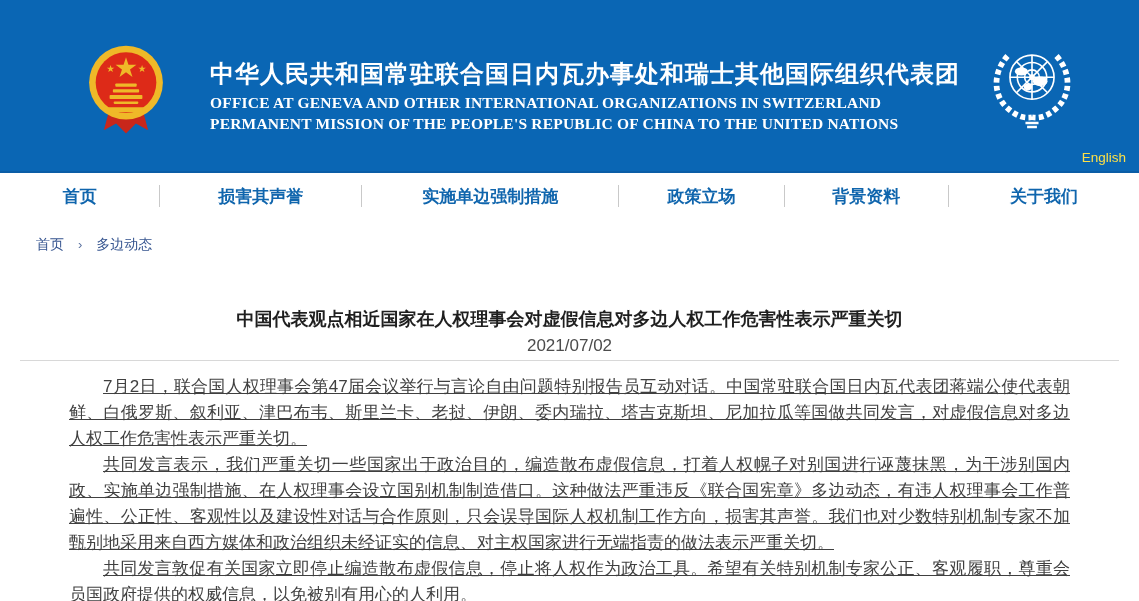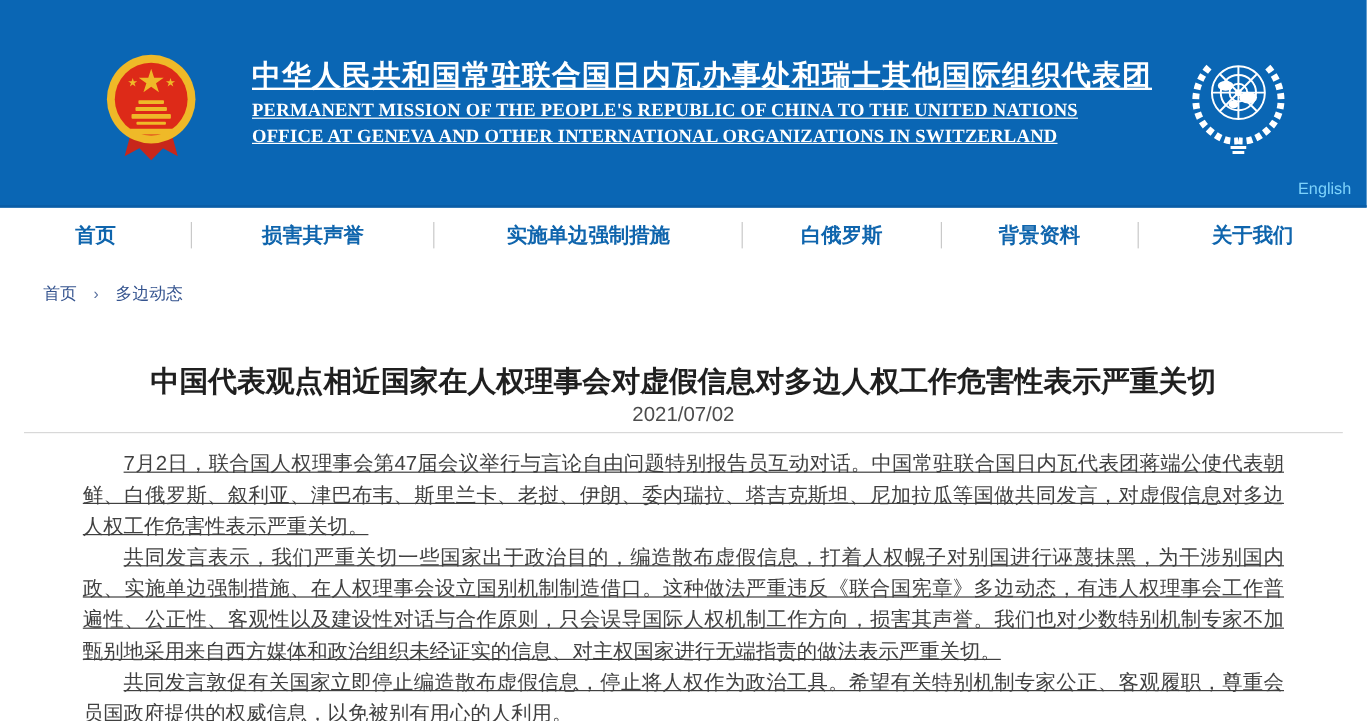--- a/index.html
+++ b/index.html
@@ -18,23 +18,22 @@
     border-bottom: 2px solid #0a5da6;
     color: #ffffff;
   }
   .emblem {
     position: absolute;
     left: 85px; top: 42px;
     width: 82px; height: 96px;
   }
   .header-titles {
     position: absolute;
-    left: 210px; top: 50px;
+    left: 210px; top: 60px;
     white-space: nowrap;
-    text-decoration: underline;
   }
   .title-cn {
     font-size: 24px;
     font-weight: bold;
     letter-spacing: 1px;
     line-height: 28px;
   }
   .title-en {
     font-family: "Liberation Serif", serif;
     font-weight: bold;
@@ -45,21 +44,21 @@
   }
   .un-emblem {
     position: absolute;
     left: 983px; top: 42px;
     width: 98px; height: 90px;
   }
   .lang-link {
     position: absolute;
     right: 13px; bottom: 6px;
     font-size: 13.5px;
-    color: #7dd3fc;
+    color: #fde047;
     text-decoration: none;
     cursor: pointer;
   }
 
   
   .nav {
     display: flex;
     align-items: center;
     height: 46px;
     background: #ffffff;
@@ -98,21 +97,21 @@
     display: inline-block;
     margin: 0 14px;
     color: #5a719f;
     font-size: 13px;
   }
 
   
   .article-title {
     margin-top: 52px;
     text-align: center;
-    font-size: 24px;
+    font-size: 18px;
     font-weight: bold;
     color: #1f1f1f;
     line-height: 26px;
   }
   .article-date {
     margin-top: 6px;
     text-align: center;
     font-size: 17px;
     color: #4c4c4c;
     line-height: 16px;
@@ -151,22 +150,22 @@
       <rect x="34" y="56" width="32" height="4" rx="1" fill="#efb928"></rect>
       <rect x="30" y="63" width="40" height="5" rx="1" fill="#efb928"></rect>
       <rect x="35" y="71" width="30" height="3" rx="1" fill="#efb928"></rect>
       <path d="M28 78 h44 l-4 6 h-36 Z" fill="#efb928"></path>
     </svg>
   </span>
 
   <div class="header-titles">
     <div class="title-cn">中华人民共和国常驻联合国日内瓦办事处和瑞士其他国际组织代表团</div>
     <div class="title-en">
+      <div>OFFICE AT GENEVA AND OTHER INTERNATIONAL ORGANIZATIONS IN SWITZERLAND</div>
       <div>PERMANENT MISSION OF THE PEOPLE'S REPUBLIC OF CHINA TO THE UNITED NATIONS</div>
-      <div>OFFICE AT GENEVA AND OTHER INTERNATIONAL ORGANIZATIONS IN SWITZERLAND</div>
     </div>
   </div>
 
   <span class="un-emblem">
     <svg viewBox="0 0 120 104" width="98" height="90">
       <g stroke="#ffffff" fill="none" stroke-width="2">
         <circle cx="60" cy="40" r="27"></circle>
         <circle cx="60" cy="40" r="18"></circle>
         <circle cx="60" cy="40" r="9"></circle>
         <line x1="33" y1="40" x2="87" y2="40"></line>
@@ -187,21 +186,21 @@
   <a class="lang-link">English</a>
 </div>
 
 <div class="nav">
   <div class="nav-item">首页</div>
   <div class="nav-sep"></div>
   <div class="nav-item">损害其声誉</div>
   <div class="nav-sep"></div>
   <div class="nav-item">实施单边强制措施</div>
   <div class="nav-sep"></div>
-  <div class="nav-item">白俄罗斯</div>
+  <div class="nav-item">政策立场</div>
   <div class="nav-sep"></div>
   <div class="nav-item">背景资料</div>
   <div class="nav-sep"></div>
   <div class="nav-item">关于我们</div>
 </div>
 
 <div class="breadcrumb">
   <a>首页</a><span class="crumb-sep">›</span><a>多边动态</a>
 </div>
 

